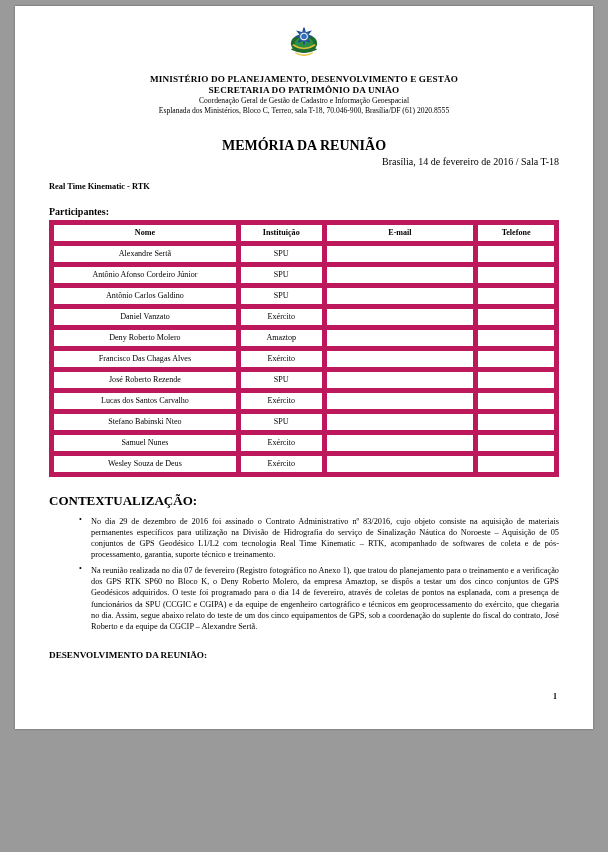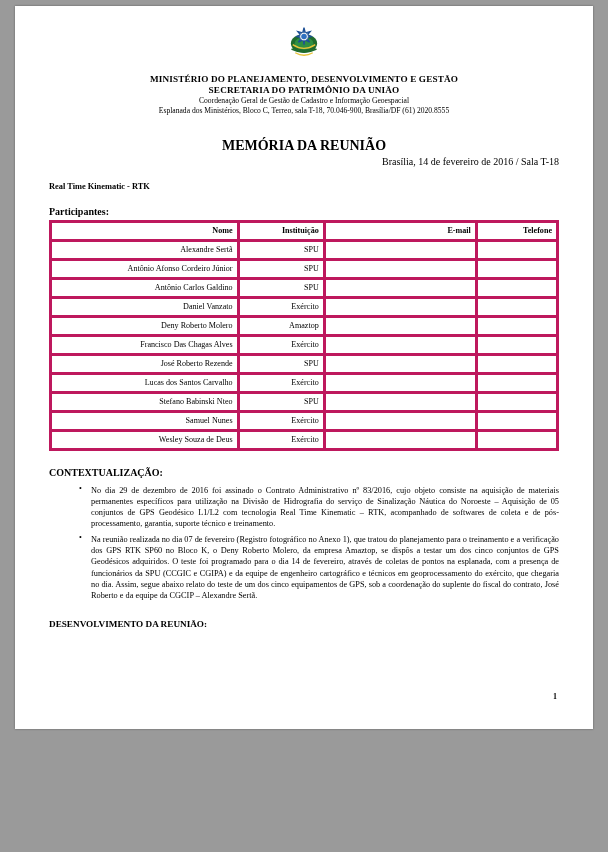--- a/index.html
+++ b/index.html
@@ -87,40 +87,40 @@
     font-size: 10px;
   }
   table.participants {
     margin-top: 3px;
     width: 100%;
     border-collapse: collapse;
     table-layout: fixed;
   }
   table.participants th,
   table.participants td {
-    border: 3px solid #be185d;
+    border: 5px solid #be185d;
     font-size: 8.1px;
     padding: 3px 4px;
     height: 10px;
-    text-align: right;
+    text-align: center;
     vertical-align: middle;
     font-weight: normal;
   }
   table.participants th {
     font-weight: bold;
   }
   col.c-nome { width: 37%; }
   col.c-inst { width: 17%; }
   col.c-mail { width: 30%; }
   col.c-tel  { width: 16%; }
   
   .section-title {
     margin-top: 16px;
     font-weight: bold;
-    font-size: 10px;
+    font-size: 13px;
   }
   ul.bullets {
     margin: 7px 0 0 0;
     padding-left: 30px;
     list-style: none;
   }
   ul.bullets li {
     position: relative;
     font-size: 8.3px;
     line-height: 1.36;

